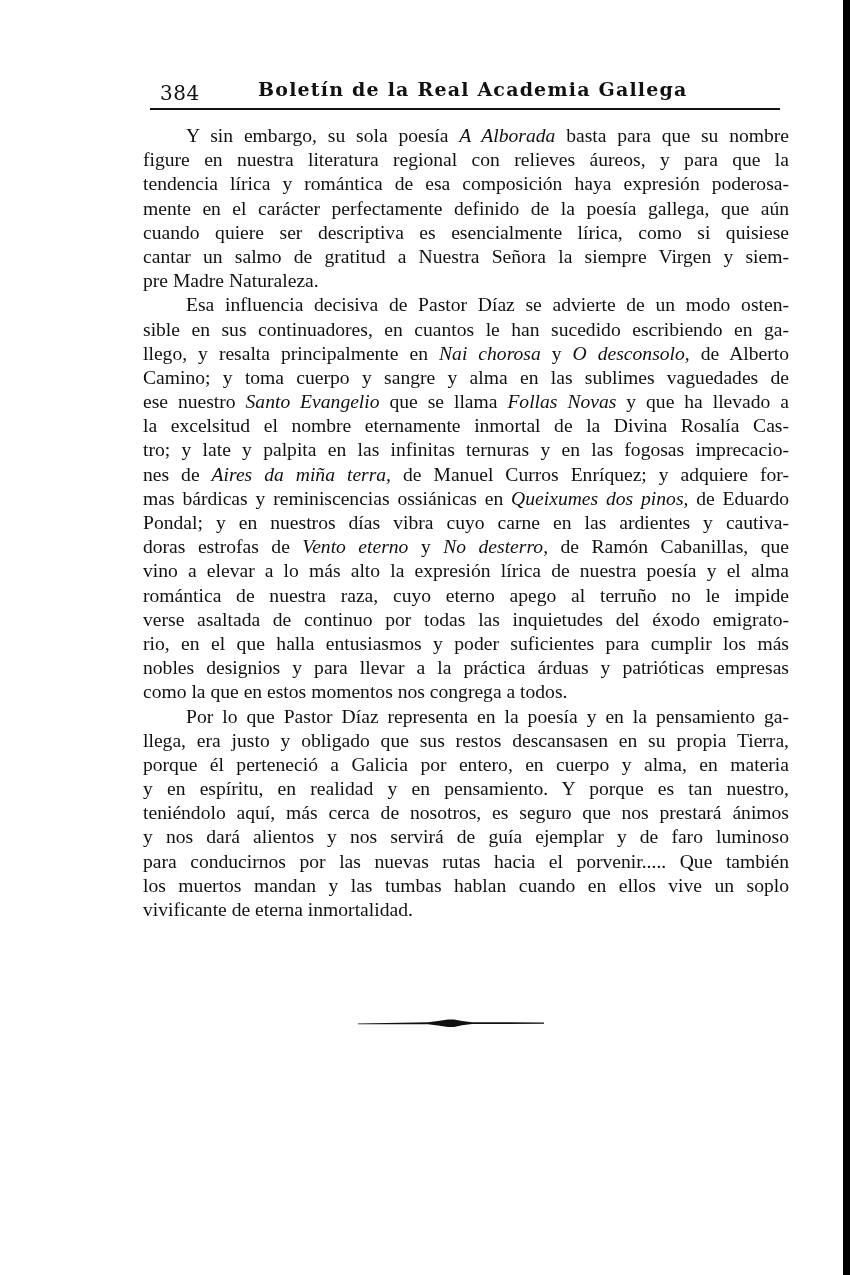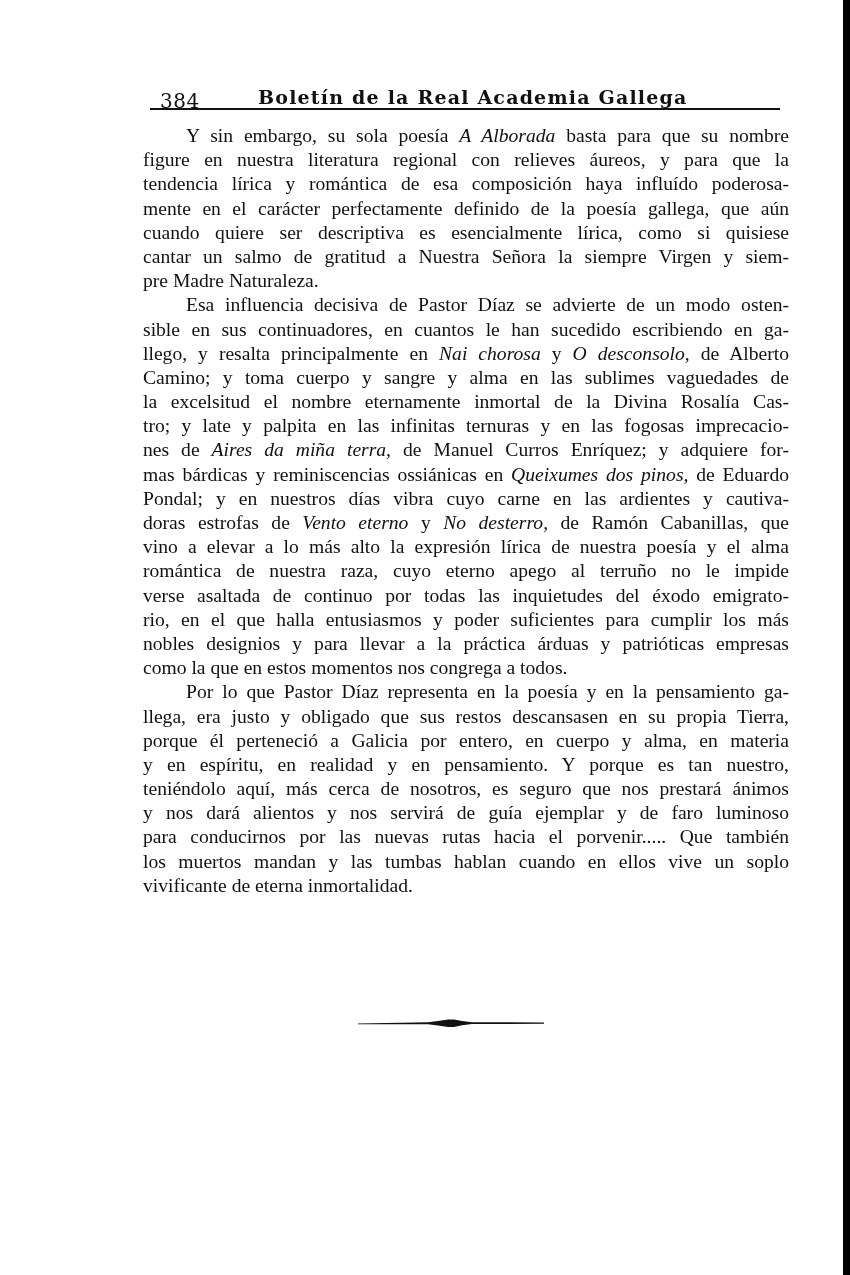--- a/index.html
+++ b/index.html
@@ -21,21 +21,20 @@
       width: 7px;
       height: 1275px;
       background: #000000;
     }
     .page-header {
       position: absolute;
       left: 160px;
       top: 78px;
       width: 620px;
       height: 30px;
-      margin-top: 8px;
     }
     .page-number {
       position: absolute;
       left: 0;
       top: 3px;
       font-family: "DejaVu Serif", serif;
       font-size: 20px;
       letter-spacing: 0.5px;
     }
     .running-title {
@@ -94,31 +93,32 @@
 <div class="page-header">
   <span class="page-number">384</span>
   <span class="running-title">Boletín de la Real Academia Gallega</span>
 </div>
 <div class="header-rule"></div>
 
 <div class="body-text" id="body-text">
     <div>
       <span class="line indent"><span>Y sin embargo, su sola poesía </span><i>A Alborada</i><span> basta para que su nombre</span></span>
       <span class="line"><span>figure en nuestra literatura regional con relieves áureos, y para que la</span></span>
-      <span class="line"><span>tendencia lírica y romántica de esa composición haya influído poderosa-</span></span>
+      <span class="line"><span>tendencia lírica y romántica de esa composición haya expresión poderosa-</span></span>
       <span class="line"><span>mente en el carácter perfectamente definido de la poesía gallega, que aún</span></span>
       <span class="line"><span>cuando quiere ser descriptiva es esencialmente lírica, como si quisiese</span></span>
       <span class="line"><span>cantar un salmo de gratitud a Nuestra Señora la siempre Virgen y siem-</span></span>
       <span class="line last"><span>pre Madre Naturaleza.</span></span>
     </div>
     <div>
       <span class="line indent"><span>Esa influencia decisiva de Pastor Díaz se advierte de un modo osten-</span></span>
       <span class="line"><span>sible en sus continuadores, en cuantos le han sucedido escribiendo en ga-</span></span>
       <span class="line"><span>llego, y resalta principalmente en </span><i>Nai chorosa</i><span> y </span><i>O desconsolo,</i><span> de Alberto</span></span>
       <span class="line"><span>Camino; y toma cuerpo y sangre y alma en las sublimes vaguedades de</span></span>
+      <span class="line"><span>ese nuestro </span><i>Santo Evangelio</i><span> que se llama </span><i>Follas Novas</i><span> y que ha llevado a</span></span>
       <span class="line"><span>la excelsitud el nombre eternamente inmortal de la Divina Rosalía Cas-</span></span>
       <span class="line"><span>tro; y late y palpita en las infinitas ternuras y en las fogosas imprecacio-</span></span>
       <span class="line"><span>nes de </span><i>Aires da miña terra,</i><span> de Manuel Curros Enríquez; y adquiere for-</span></span>
       <span class="line"><span>mas bárdicas y reminiscencias ossiánicas en </span><i>Queixumes dos pinos,</i><span> de Eduardo</span></span>
       <span class="line"><span>Pondal; y en nuestros días vibra cuyo carne en las ardientes y cautiva-</span></span>
       <span class="line"><span>doras estrofas de </span><i>Vento eterno</i><span> y </span><i>No desterro,</i><span> de Ramón Cabanillas, que</span></span>
       <span class="line"><span>vino a elevar a lo más alto la expresión lírica de nuestra poesía y el alma</span></span>
       <span class="line"><span>romántica de nuestra raza, cuyo eterno apego al terruño no le impide</span></span>
       <span class="line"><span>verse asaltada de continuo por todas las inquietudes del éxodo emigrato-</span></span>
       <span class="line"><span>rio, en el que halla entusiasmos y poder suficientes para cumplir los más</span></span>

